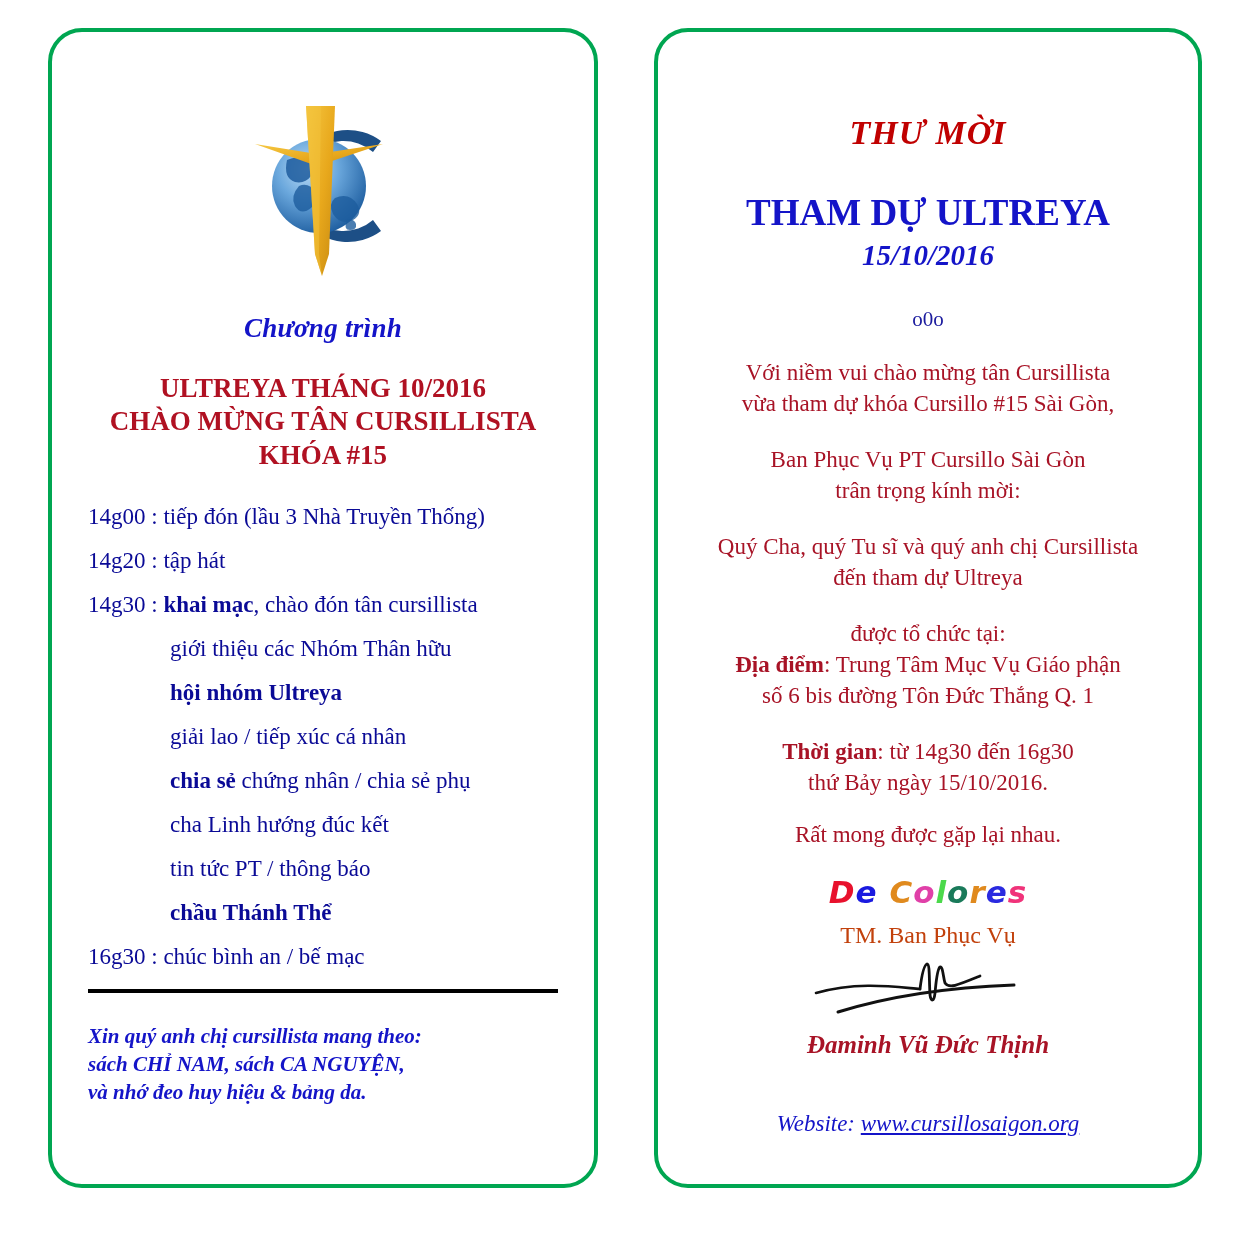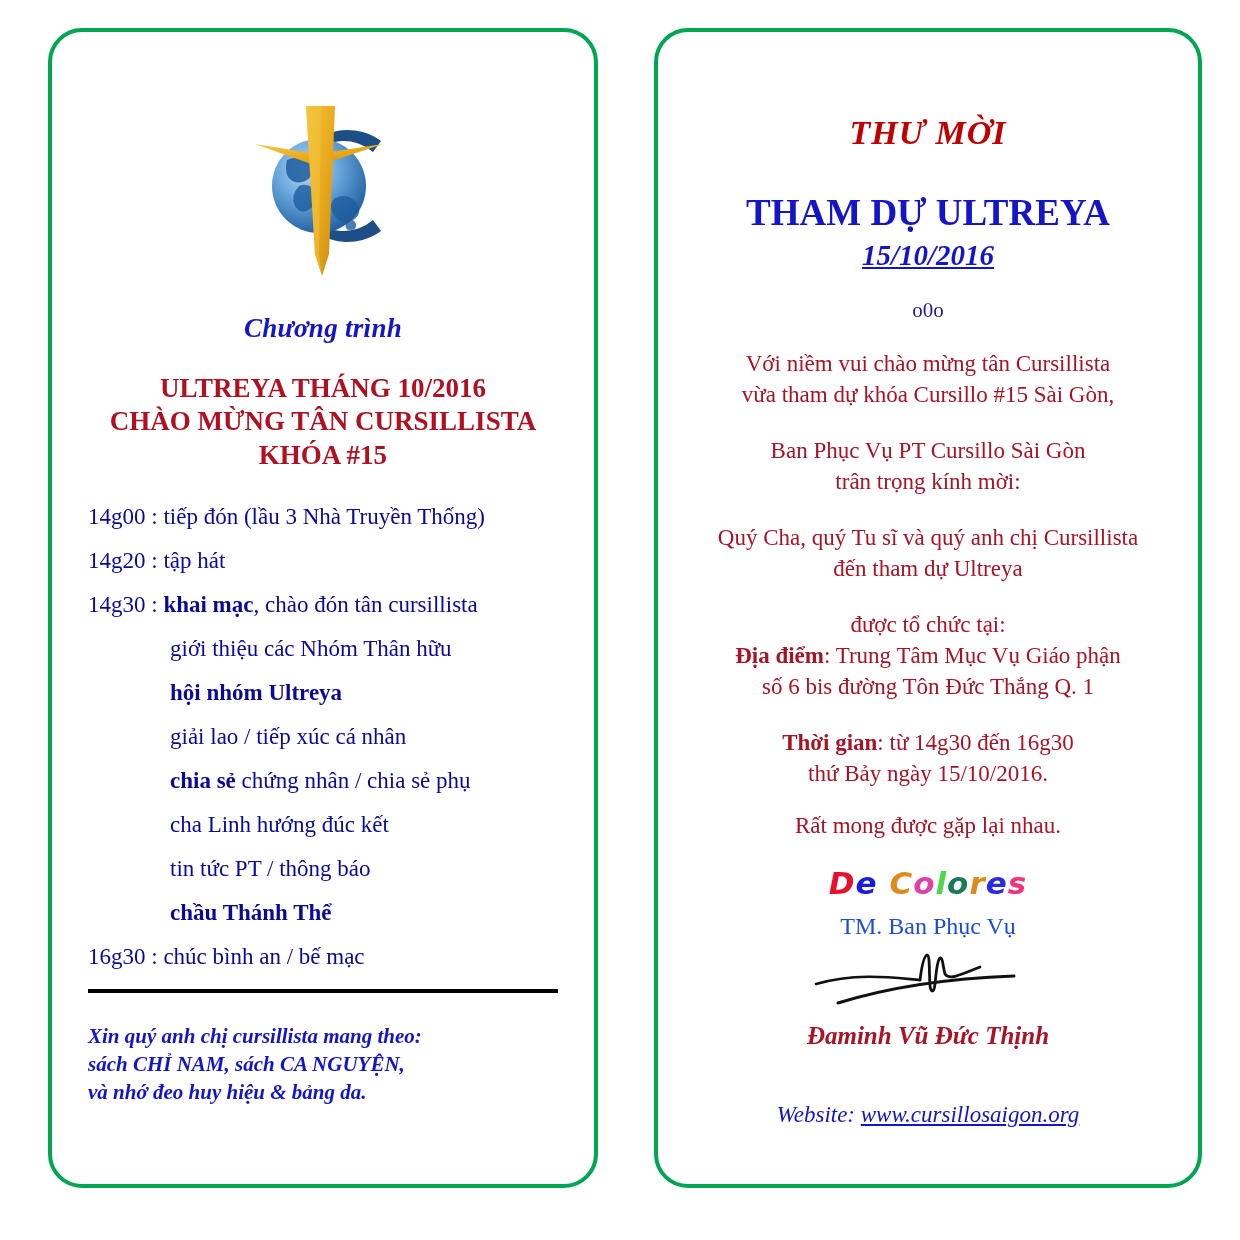--- a/index.html
+++ b/index.html
@@ -110,27 +110,26 @@
     font-size: 37px;
     margin-top: 39px;
   }
   .thedate {
     text-align: center;
     color: #1414c8;
     font-style: italic;
     font-weight: bold;
     font-size: 29px;
     margin-top: 5px;
-    text-decoration: underline;
   }
   .o0o {
     text-align: center;
     color: #1b1b9e;
     font-size: 21px;
-    margin-top: 26px;
+    margin-top: 35px;
   }
   .rblock {
     text-align: center;
     color: #a81326;
     font-size: 23px;
     line-height: 1.33;
     margin-top: 26px;
     padding: 0 14px;
     font-family: Liberation Serif, serif;
   }
@@ -145,21 +144,21 @@
     font-weight: bold;
     font-style: italic;
     font-size: 31px;
     letter-spacing: 1px;
     line-height: 1;
   }
   .decolores span { display: inline-block; }
 
   .tm {
     text-align: center;
-    color: #1d4ed8;
+    color: #c2410c;
     font-size: 24px;
     margin-top: 14px;
   }
   .sig-wrap {
     display: flex;
     justify-content: center;
     margin-top: 6px;
   }
   .signer {
     text-align: center;

